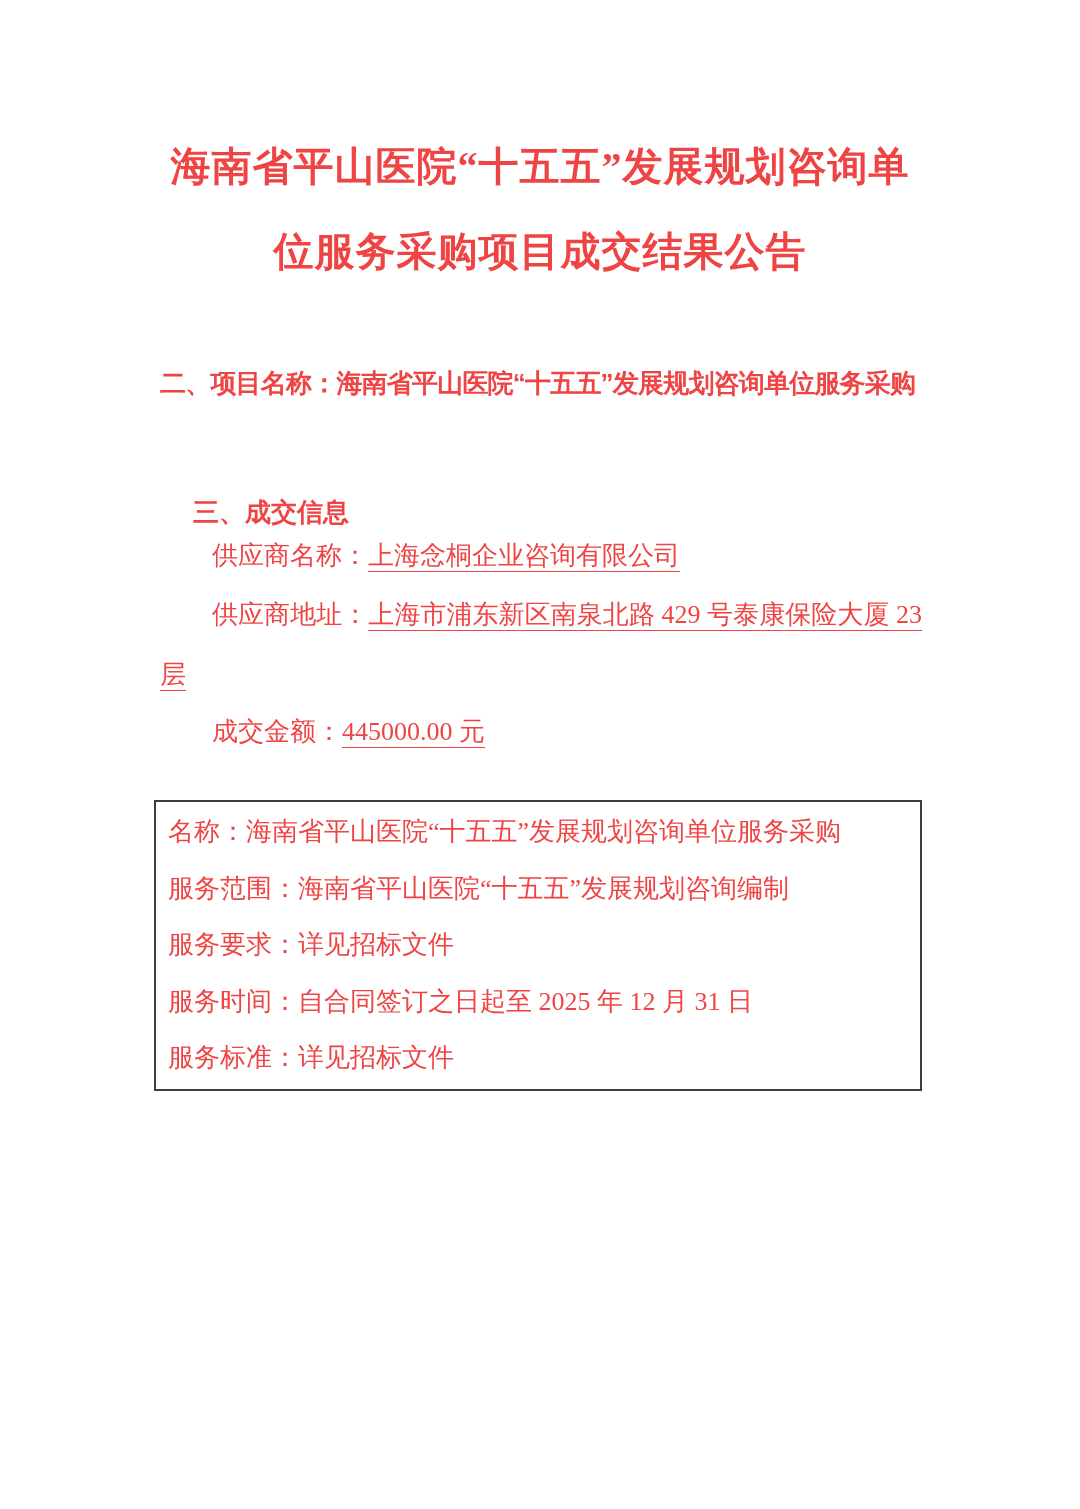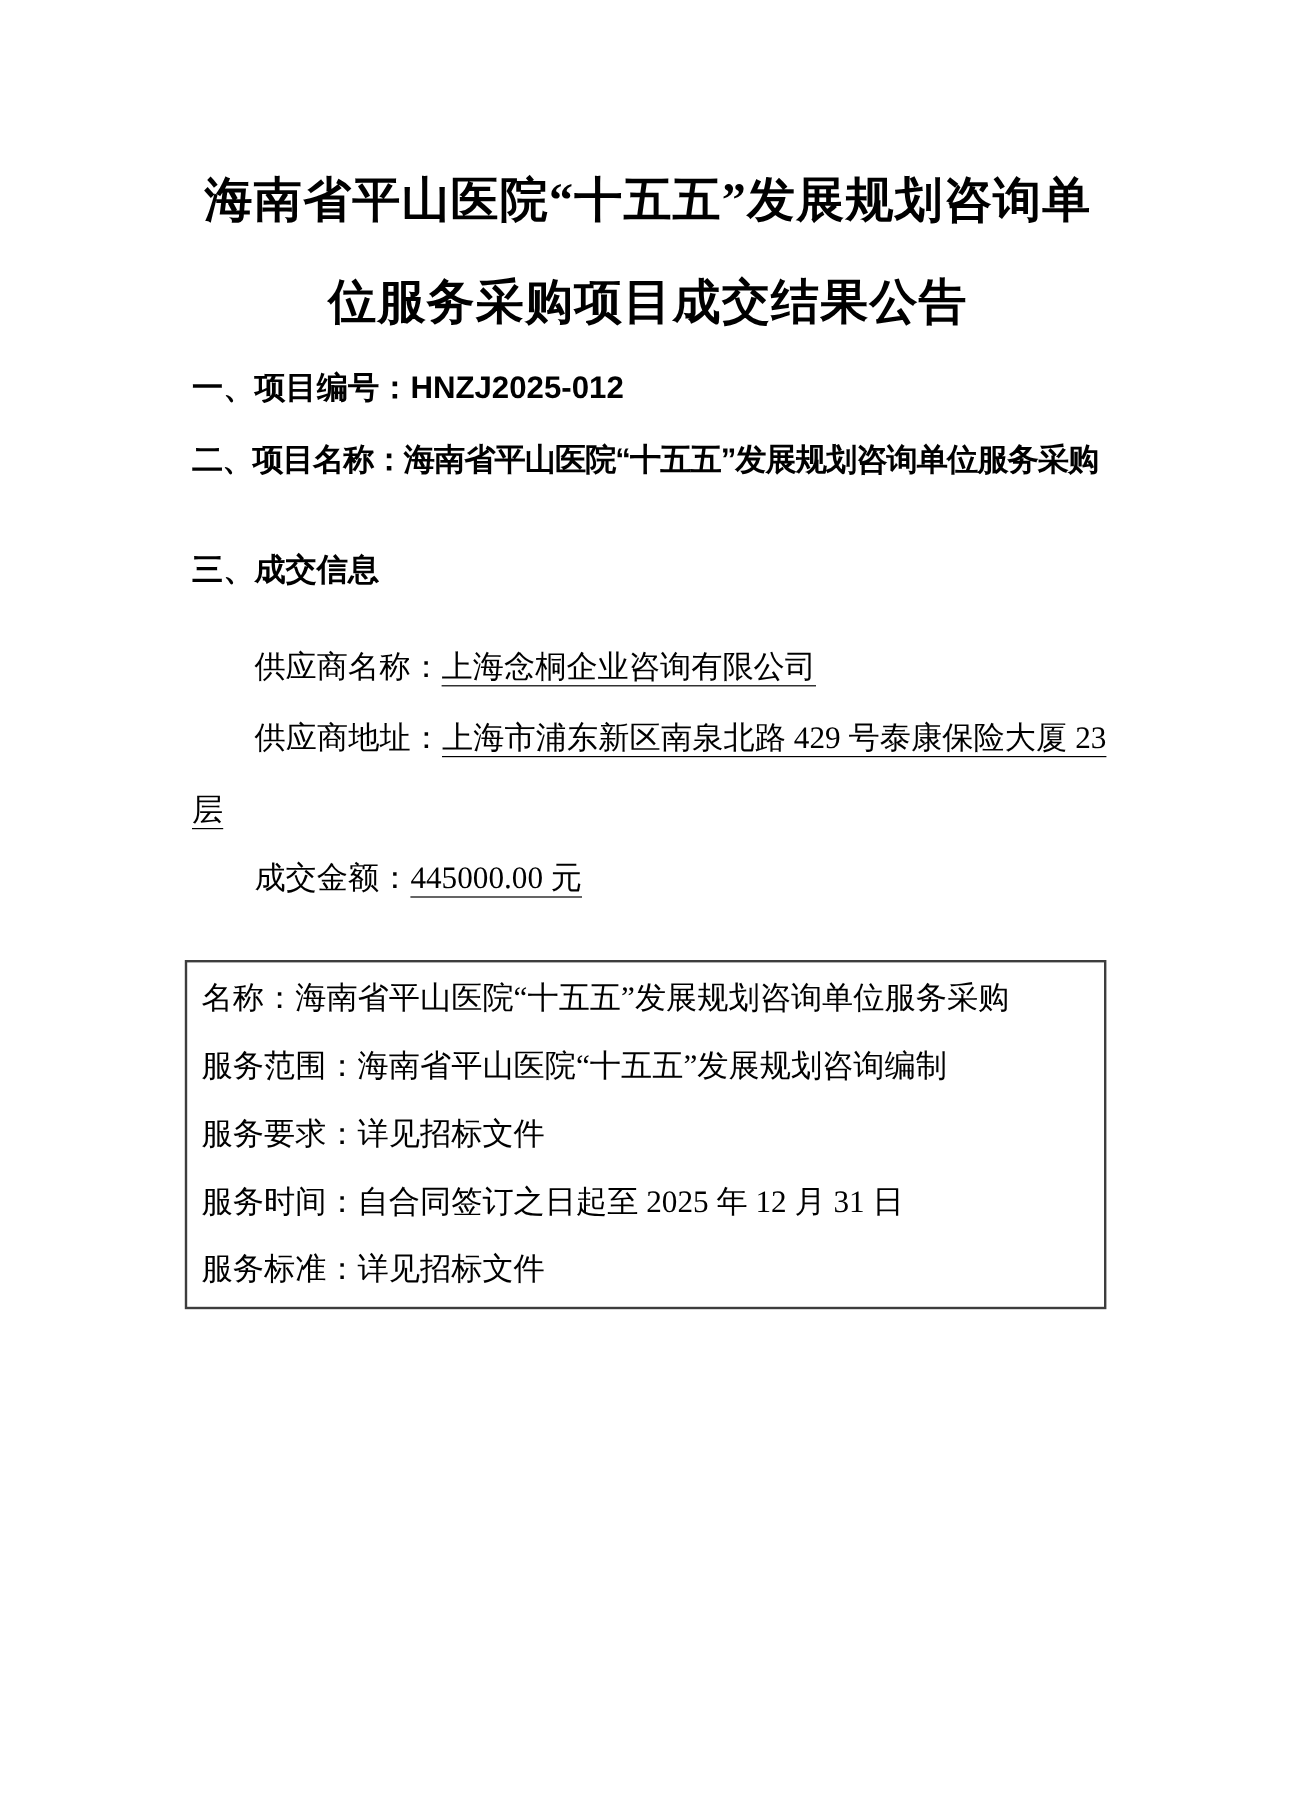--- a/index.html
+++ b/index.html
@@ -5,21 +5,21 @@
   html, body {
     margin: 0;
     padding: 0;
     background: #ffffff;
   }
   .page {
     position: relative;
     width: 1080px;
     height: 1509px;
     background: #ffffff;
-    color: #000000;
+    color: #ef4444;
     overflow: hidden;
   }
   .doc-title {
     position: absolute;
     left: 150px;
     top: 124px;
     width: 780px;
     text-align: center;
     font-family: "Liberation Serif", "DejaVu Serif", serif;
     font-weight: bold;
@@ -74,29 +74,26 @@
 </head>
 <body>
 
 <div class="page">
 
   <div class="doc-title">
     <div>海南省平山医院“十五五”发展规划咨询单</div>
     <div>位服务采购项目成交结果公告</div>
   </div>
 
-  <p class="para sans" style="top:293px;">
-    <span>一、项目编号：</span><span>HNZJ2025-012</span>
-  </p>
 
   <p class="para sans tight" style="top:353px;">
     <span>二、项目名称：</span><span>海南省平山医院“十五五”发展规划咨询单位服务采购</span>
   </p>
 
-  <p class="para sans" style="top:444px;">三、成交信息</p>
+  <p class="para sans" style="top:482px;margin-left:33px;">三、成交信息</p>
 
   <p class="para serif indent2" style="top:526px;">
     <span>供应商名称：</span><span class="u">上海念桐企业咨询有限公司</span>
   </p>
 
   <p class="para serif indent2" style="top:585px;">
     <span>供应商地址：</span><span class="u">上海市浦东新区南泉北路 429 号泰康保险大厦 23 层</span>
   </p>
 
   <p class="para serif indent2" style="top:702px;">

